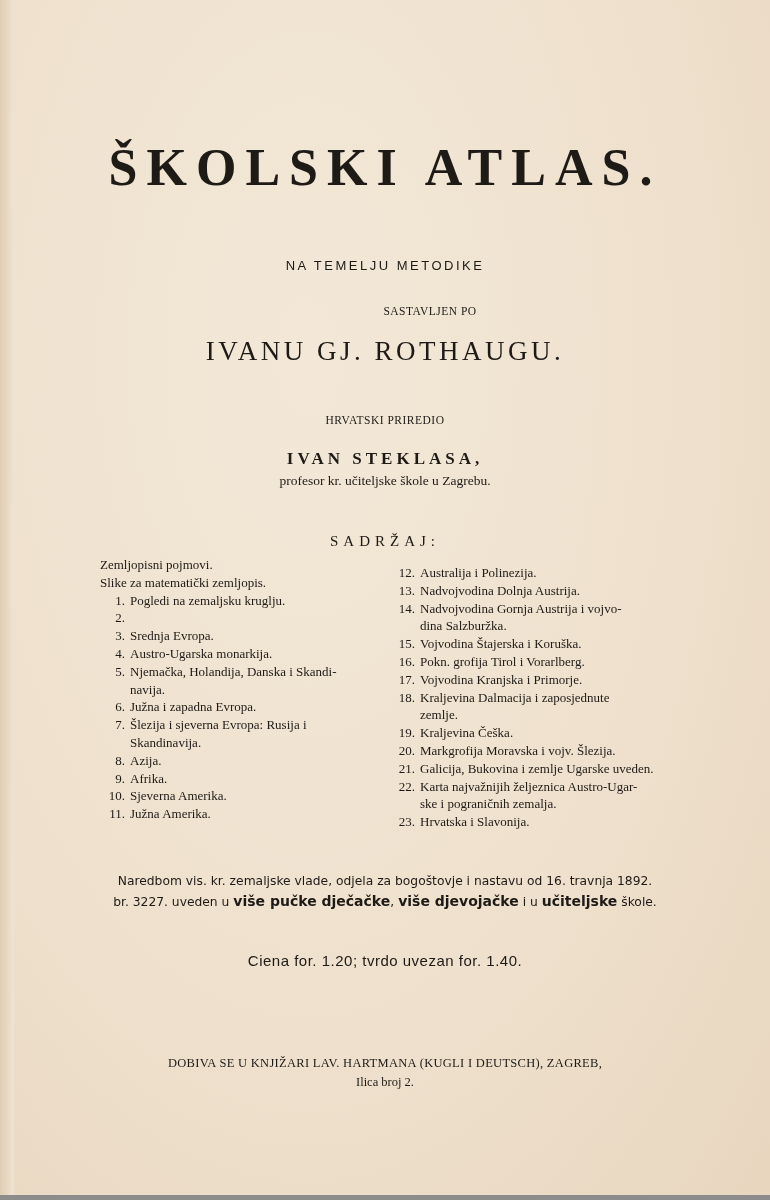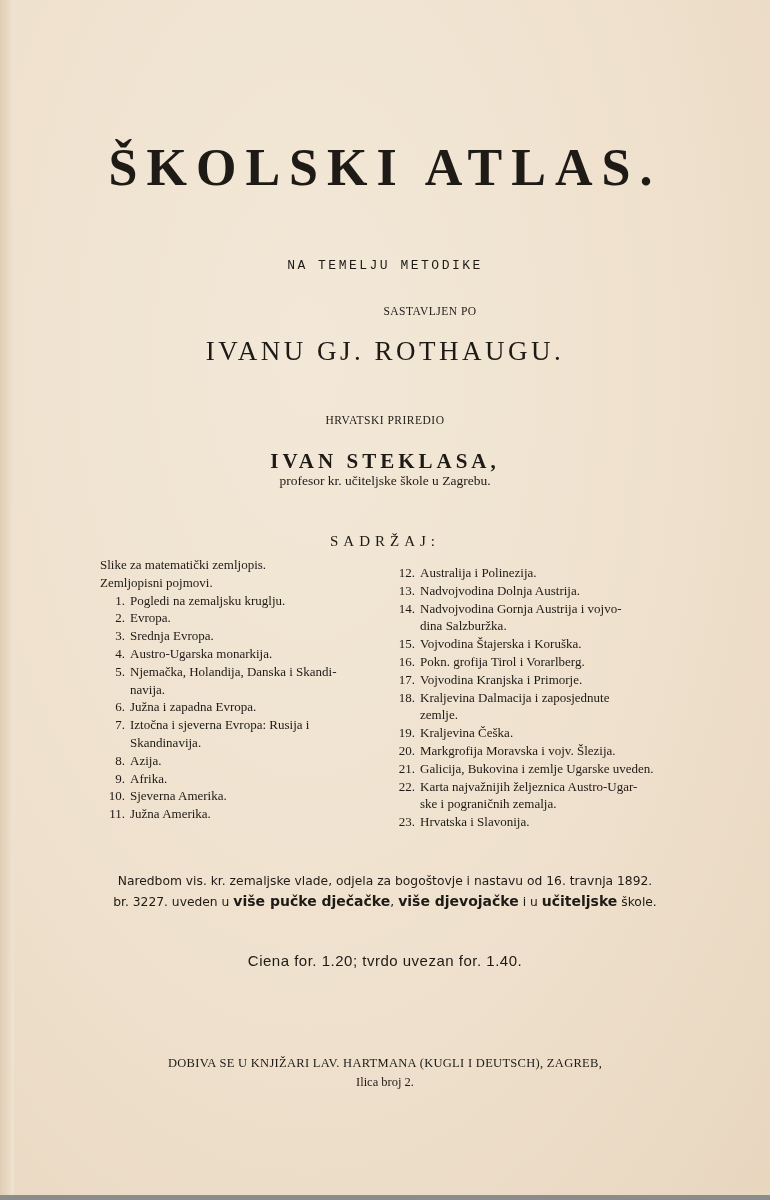--- a/index.html
+++ b/index.html
@@ -11,25 +11,25 @@
   }
   .page {
     position: absolute; left: 0; top: 0; width: 770px; height: 1195px;
     background: radial-gradient(ellipse at 40% 30%, #f3e8d8 0%, #eee0cc 60%, #e8d6bf 100%);
   }
   .left-edge { position: absolute; left: 0; top: 0; width: 14px; height: 1195px;
     background: linear-gradient(to right, #e0cdb3, #efe3d2); }
   .bottom-strip { position: absolute; left: 0; top: 1195px; width: 770px; height: 5px; background: #8c8c8c; }
   .center { position: absolute; left: 0; width: 770px; text-align: center; }
   .title { top: 138px; font-size: 52px; letter-spacing: 9px; font-weight: bold; }
-  .sub1 { top: 258px; font-size: 13px; letter-spacing: 2.5px; font-family: Liberation Mono, monospace; }
+  .sub1 { top: 258px; font-size: 13px; letter-spacing: 2.5px; font-family: Liberation Sans, sans-serif; }
   .sub2 { top: 305px; font-size: 11.5px; letter-spacing: 0.5px; margin-left: 45px; }
   .author { top: 336px; font-size: 27px; letter-spacing: 3.5px; }
   .sub3 { top: 414px; font-size: 11.5px; letter-spacing: 0.5px; }
-  .editor { top: 449px; font-size: 21px; letter-spacing: 4px; font-weight: bold; }
+  .editor { top: 449px; font-size: 17px; letter-spacing: 4px; font-weight: bold; }
   .editor-role { top: 473px; font-size: 13.5px; }
   .toc-title { top: 533px; font-size: 15px; letter-spacing: 5px; }
   .col { position: absolute; font-size: 13px; line-height: 17.8px; }
   .col-left { left: 100px; top: 556px; width: 270px; }
   .col-right { left: 390px; top: 556px; width: 275px; margin-top: 8px; }
   .entry { display: flex; }
   .num { display: inline-block; width: 25px; text-align: right; padding-right: 5px; flex: none; }
   .num.none { width: 0; padding: 0; }
   .txt { flex: 1; }
   .cont { padding-left: 30px; }
@@ -54,54 +54,53 @@
 <div class="center author">IVANU GJ. ROTHAUGU.</div>
 <div class="center sub3">HRVATSKI PRIREDIO</div>
 <div class="center editor">IVAN STEKLASA,</div>
 <div class="center editor-role">profesor kr. učiteljske škole u Zagrebu.</div>
 
 <div class="center toc-title">SADRŽAJ:</div>
 
 <div class="col col-left" id="col-left">
     <div class="entry">
       <span class="num none"></span>
-      <span class="txt">Slike za matematički zemljopis.</span>
+      <span class="txt">Zemljopisni pojmovi.</span>
     </div>
     <div class="entry">
       <span class="num none"></span>
-      <span class="txt">Zemljopisni pojmovi.</span>
+      <span class="txt">Slike za matematički zemljopis.</span>
     </div>
     <div class="entry">
       <span class="num">1.</span>
       <span class="txt">Pogledi na zemaljsku kruglju.</span>
     </div>
     <div class="entry">
       <span class="num">2.</span>
-      <span class="txt">Evropa.</span>
     </div>
     <div class="entry">
       <span class="num">3.</span>
       <span class="txt">Srednja Evropa.</span>
     </div>
     <div class="entry">
       <span class="num">4.</span>
       <span class="txt">Austro-Ugarska monarkija.</span>
     </div>
     <div class="entry">
       <span class="num">5.</span>
       <span class="txt">Njemačka, Holandija, Danska i Skandi-</span>
     </div>
     <div class="cont">navija.</div>
     <div class="entry">
       <span class="num">6.</span>
       <span class="txt">Južna i zapadna Evropa.</span>
     </div>
     <div class="entry">
       <span class="num">7.</span>
-      <span class="txt">Iztočna i sjeverna Evropa: Rusija i</span>
+      <span class="txt">Šlezija i sjeverna Evropa: Rusija i</span>
     </div>
     <div class="cont">Skandinavija.</div>
     <div class="entry">
       <span class="num">8.</span>
       <span class="txt">Azija.</span>
     </div>
     <div class="entry">
       <span class="num">9.</span>
       <span class="txt">Afrika.</span>
     </div>

